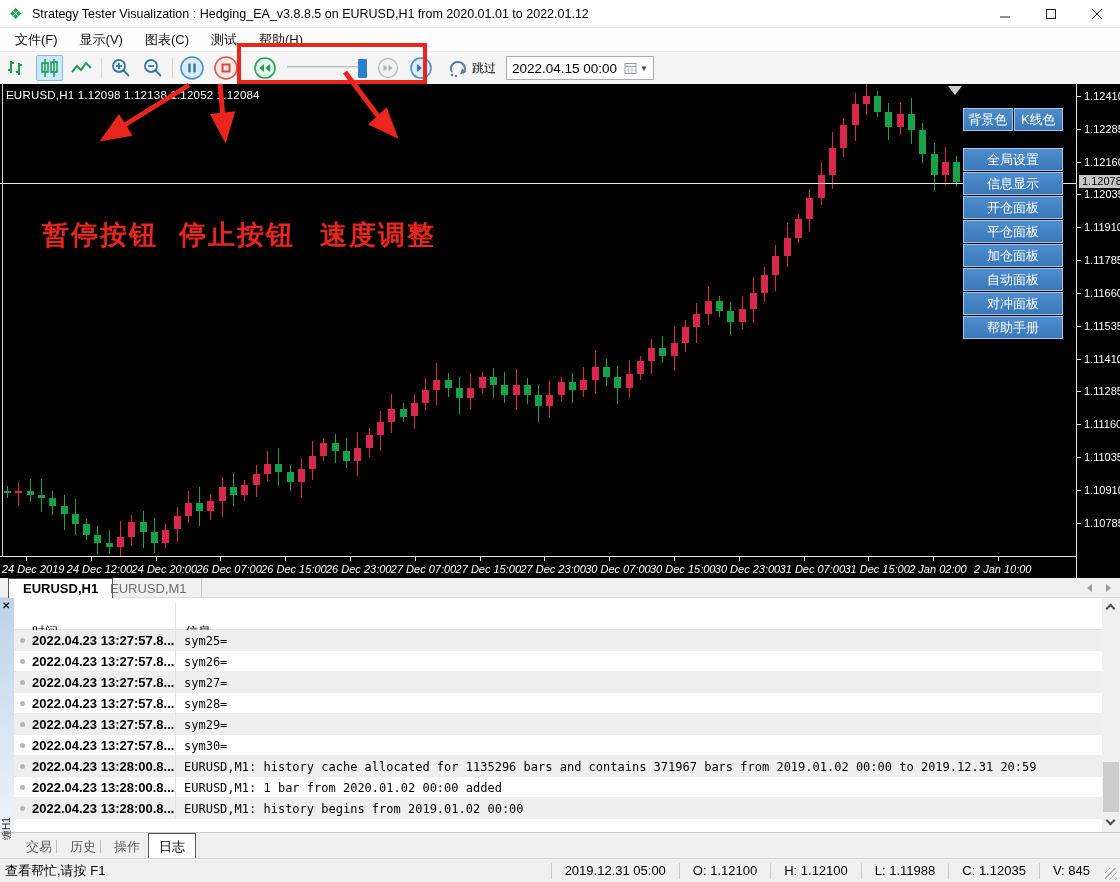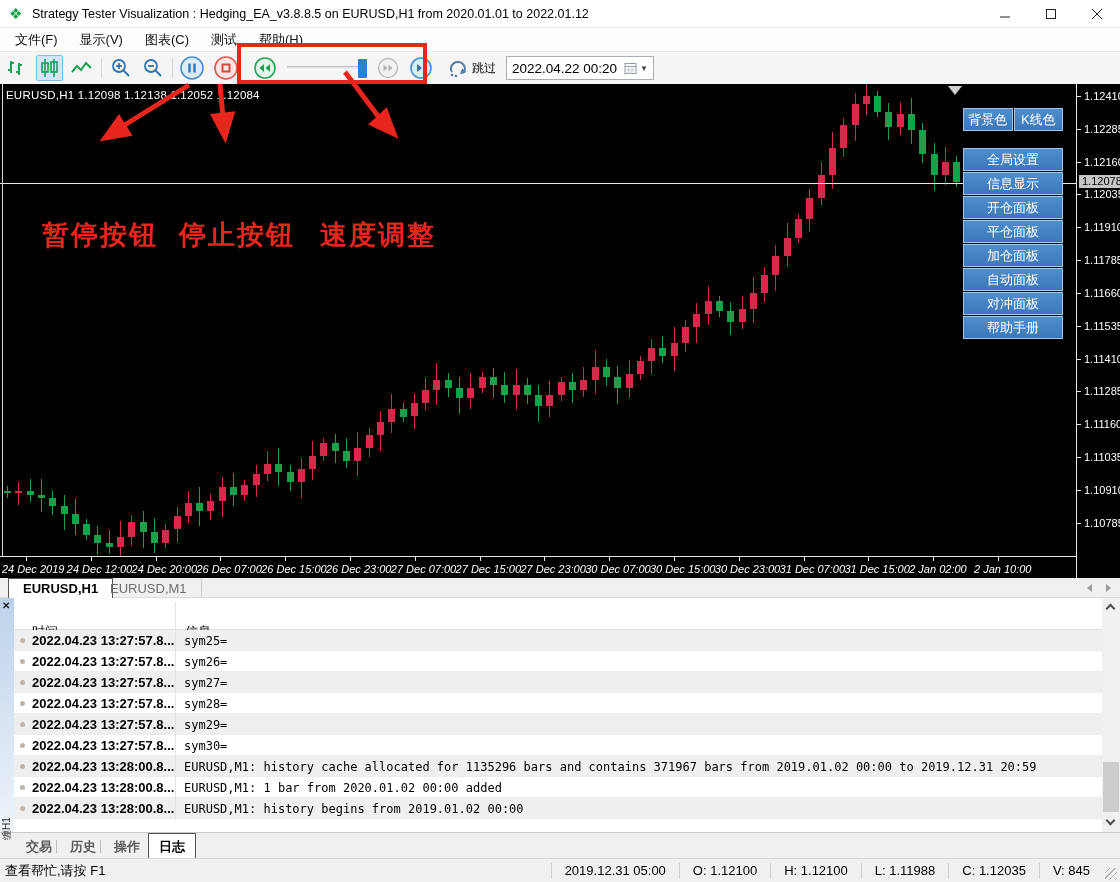--- a/index.html
+++ b/index.html
@@ -82,21 +82,21 @@
   .ltime { position:absolute; left:18px; top:3px; font-size:13px; font-weight:600; color:#000; white-space:nowrap; }
   .lmsg { position:absolute; left:170px; top:4px; font-family:"DejaVu Sans Mono","Liberation Mono",monospace; font-size:12px; color:#000; white-space:nowrap; }
   #log-scroll { position:absolute; left:1102px; top:0; width:18px; height:234px; background:#f0f0f0; }
   .chev { position:absolute; left:5px; width:7px; height:7px; border-left:2px solid #505050; border-top:2px solid #505050; }
   #chev-up { top:7px; transform:rotate(45deg); }
   #chev-dn { top:219px; transform:rotate(225deg); }
   #scroll-thumb { position:absolute; left:1px; top:164px; width:16px; height:50px; background:#cdcdcd; }
 
   
   #bottom-bar { position:absolute; left:0; top:832px; width:1120px; height:26px; background:#f0f0f0; border-top:1px solid #c9c9c9; }
-  .btab { position:absolute; top:3px; height:22px; display:flex; align-items:center; padding:0 10px; font-size:13px; color:#5b5b5b;font-weight:bold; }
+  .btab { position:absolute; top:3px; height:22px; display:flex; align-items:center; padding:0 10px; font-size:13px; color:#5b5b5b; }
   #btab-0{ left:16px; } #btab-1{ left:60px; } #btab-2{ left:104px; }
   #btab-3{ left:148px; background:#fff; border:1px solid #555; border-bottom:none; color:#000; top:0; height:26px; }
   .btab-div { position:absolute; top:7px; width:1px; height:13px; background:#bdbdbd; }
   #side-label { position:absolute; left:-14px; top:812px; width:42px; transform:rotate(-90deg); transform-origin:center; font-size:10px; color:#333; white-space:nowrap; }
 
   
   #statusbar { position:absolute; left:0; top:858px; width:1120px; height:24px; background:#f0f0f0; border-top:1px solid #d7d7d7; display:flex; align-items:center; }
   #status-help { font-size:13px; color:#000; padding-left:5px; flex:1; white-space:nowrap; }
   .seg { font-size:13px; color:#000; padding:0 13px; border-left:1px solid #cfcfcf; height:16px; line-height:16px; white-space:nowrap; }
   #grip { width:12px; height:12px; margin:6px 3px 0 2px; background:repeating-linear-gradient(135deg,transparent 0 3px,#b3b3b3 3px 4px); }
@@ -226,21 +226,21 @@
     <div class="tb" style="width:20px;margin-left:16px;">
       <svg width="20" height="18">
           <path d="M3,13 a7,6.5 0 1 1 11,1" fill="none" stroke="#567da5" stroke-width="2"></path>
           <polygon points="11,15.5 17.5,13 13,9.5" fill="#567da5"></polygon>
           <circle cx="3" cy="16" r="1.3" fill="#567da5"></circle>
           <circle cx="7" cy="17" r="1.3" fill="#567da5"></circle>
         </svg>
     </div>
     <span id="skip-label">跳过</span>
     <div id="date-combo">
-      <span id="date-value">2022.04.22 00:20</span>
+      <span id="date-value">2022.04.15 00:00</span>
       <svg width="14" height="13">
           <rect x="1" y="1.5" width="11" height="10" fill="#fff" stroke="#8b99a9" stroke-width="1"></rect>
           <line x1="1" y1="4.5" x2="12" y2="4.5" stroke="#8b99a9"></line>
           <line x1="4.5" y1="4.5" x2="4.5" y2="11.5" stroke="#c3ccd6"></line>
           <line x1="8" y1="4.5" x2="8" y2="11.5" stroke="#c3ccd6"></line>
           <line x1="1" y1="8" x2="12" y2="8" stroke="#c3ccd6"></line>
         </svg>
       <span id="date-caret">▼</span>
     </div>
   </div>

